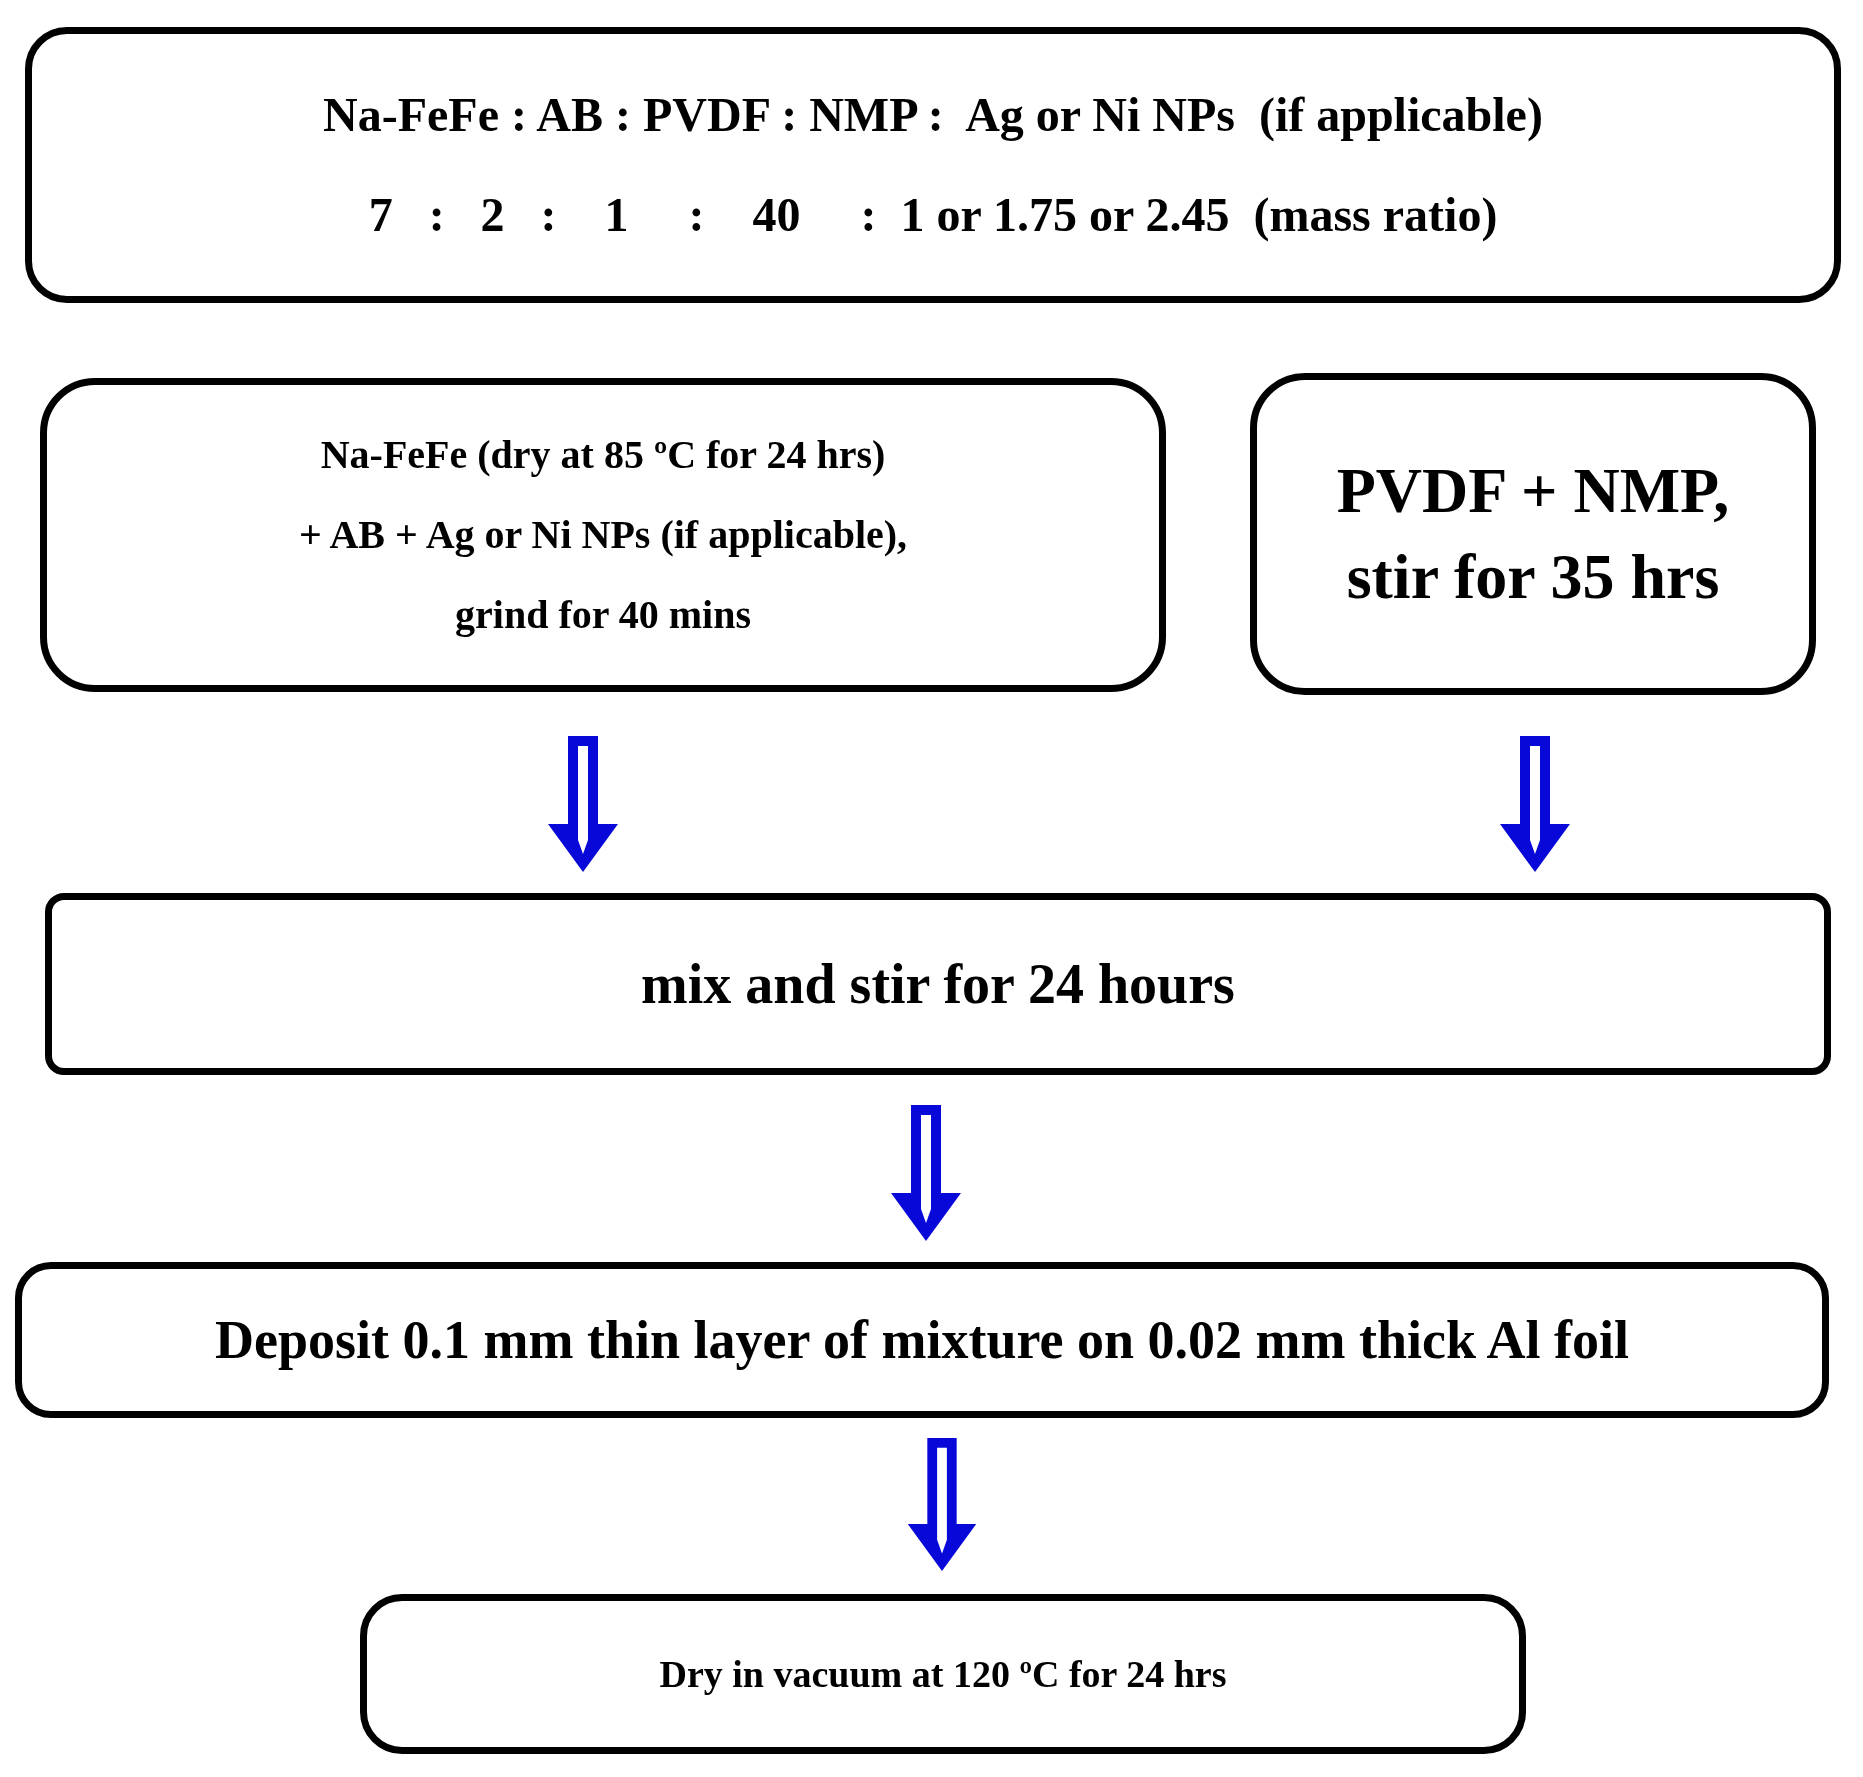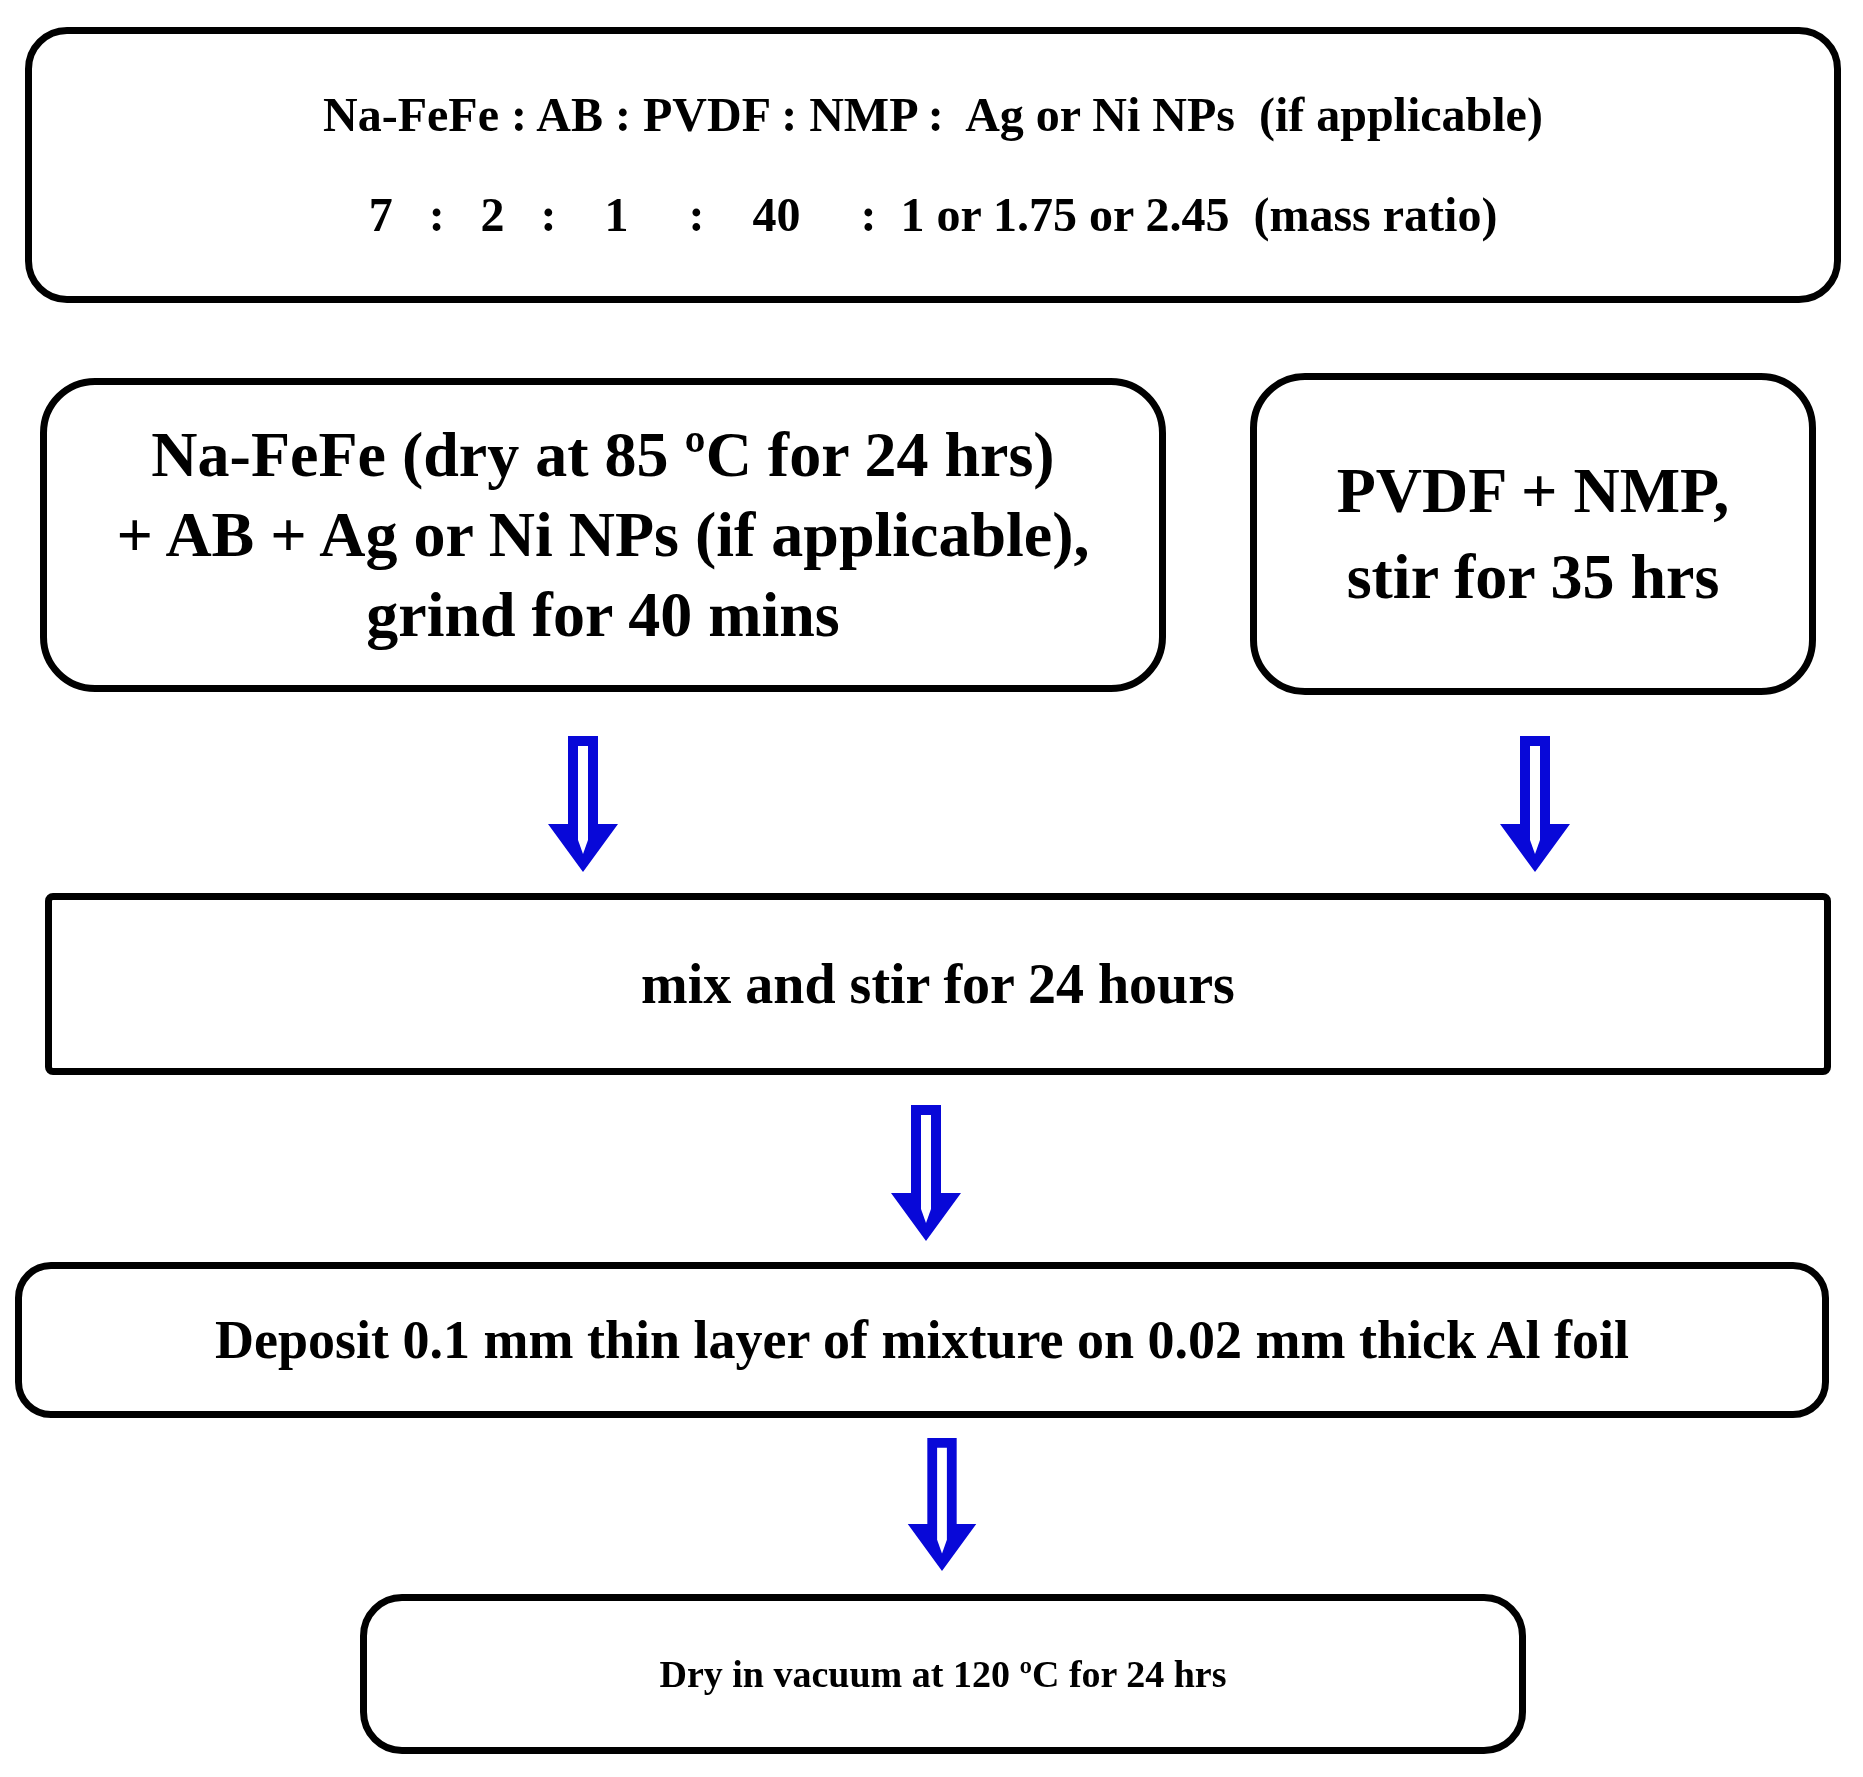--- a/index.html
+++ b/index.html
@@ -38,33 +38,33 @@
     border-radius: 42px;
     gap: 48px;
   }
   .ratio-box .line { font-size: 48px; line-height: 52px; }
   
   .grind-box {
     left: 40px; top: 378px;
     width: 1126px; height: 314px;
     border-radius: 55px;
   }
-  .grind-box .line { font-size: 64px; line-height: 80px; }
+  .grind-box .line { font-size: 40px; line-height: 80px; }
   
   .pvdf-box {
     left: 1250px; top: 373px;
     width: 566px; height: 322px;
     border-radius: 55px;
   }
   .pvdf-box .line { font-size: 64px; line-height: 86px; }
   
   .mix-box {
     left: 45px; top: 893px;
     width: 1786px; height: 182px;
-    border-radius: 8px;
+    border-radius: 19px;
   }
   .mix-box .line { font-size: 56px; }
   
   .deposit-box {
     left: 15px; top: 1262px;
     width: 1814px; height: 156px;
     border-radius: 36px;
   }
   .deposit-box .line { font-size: 54px; }
   

